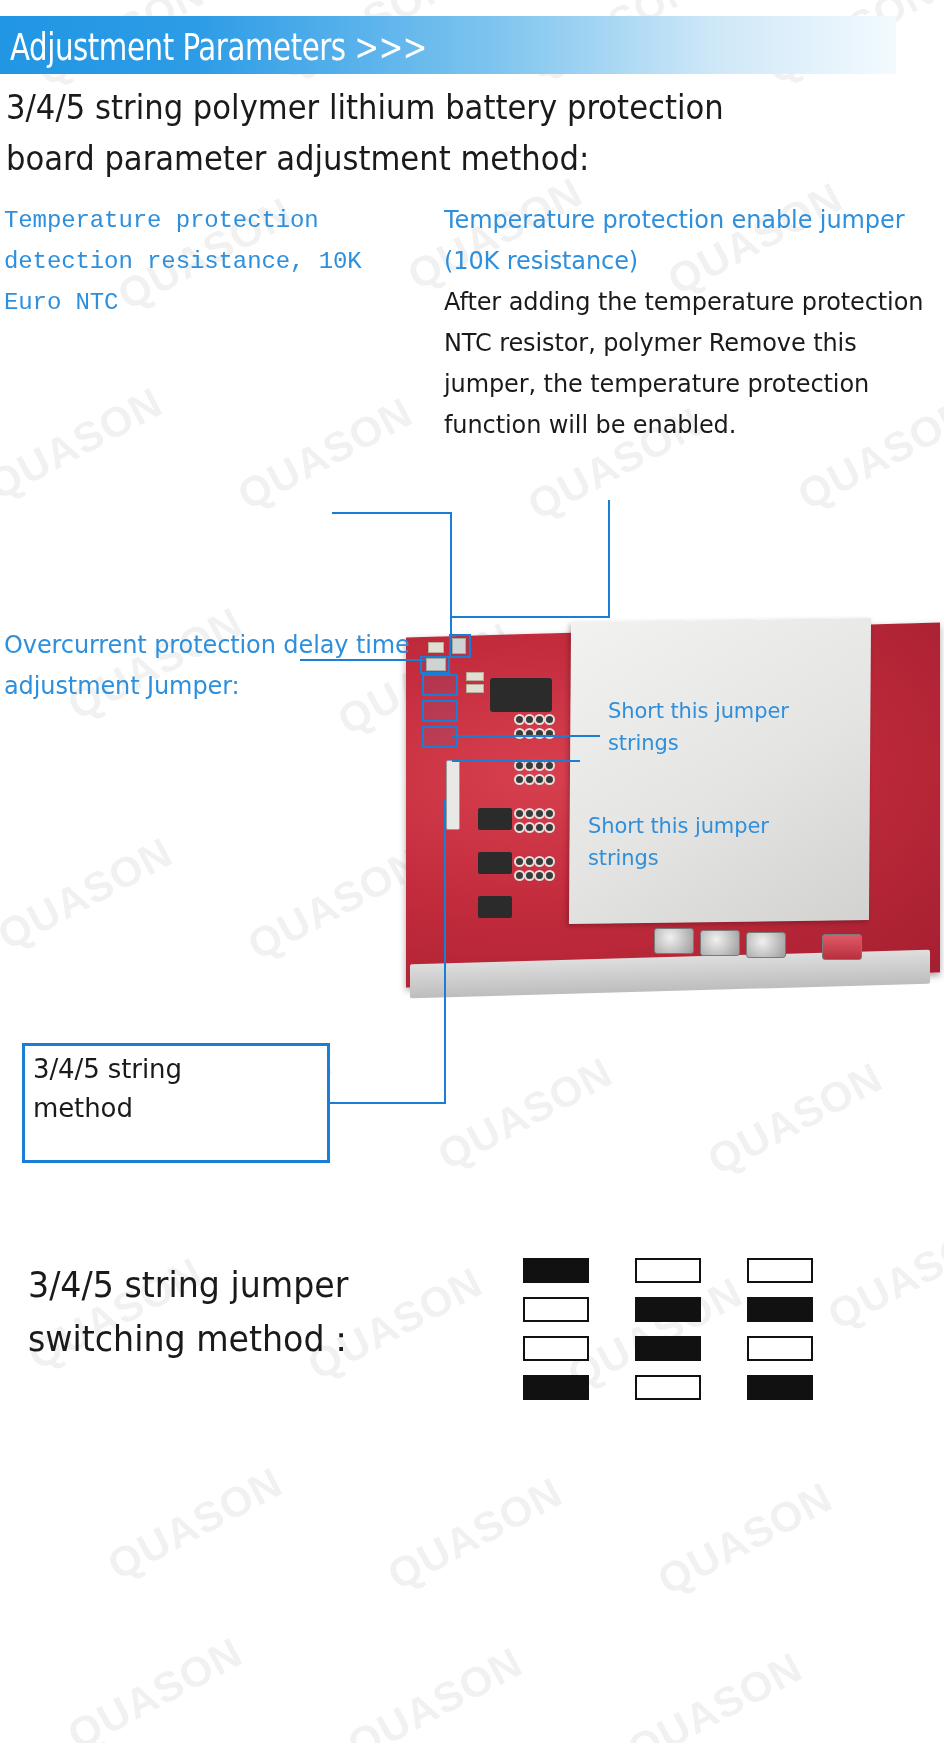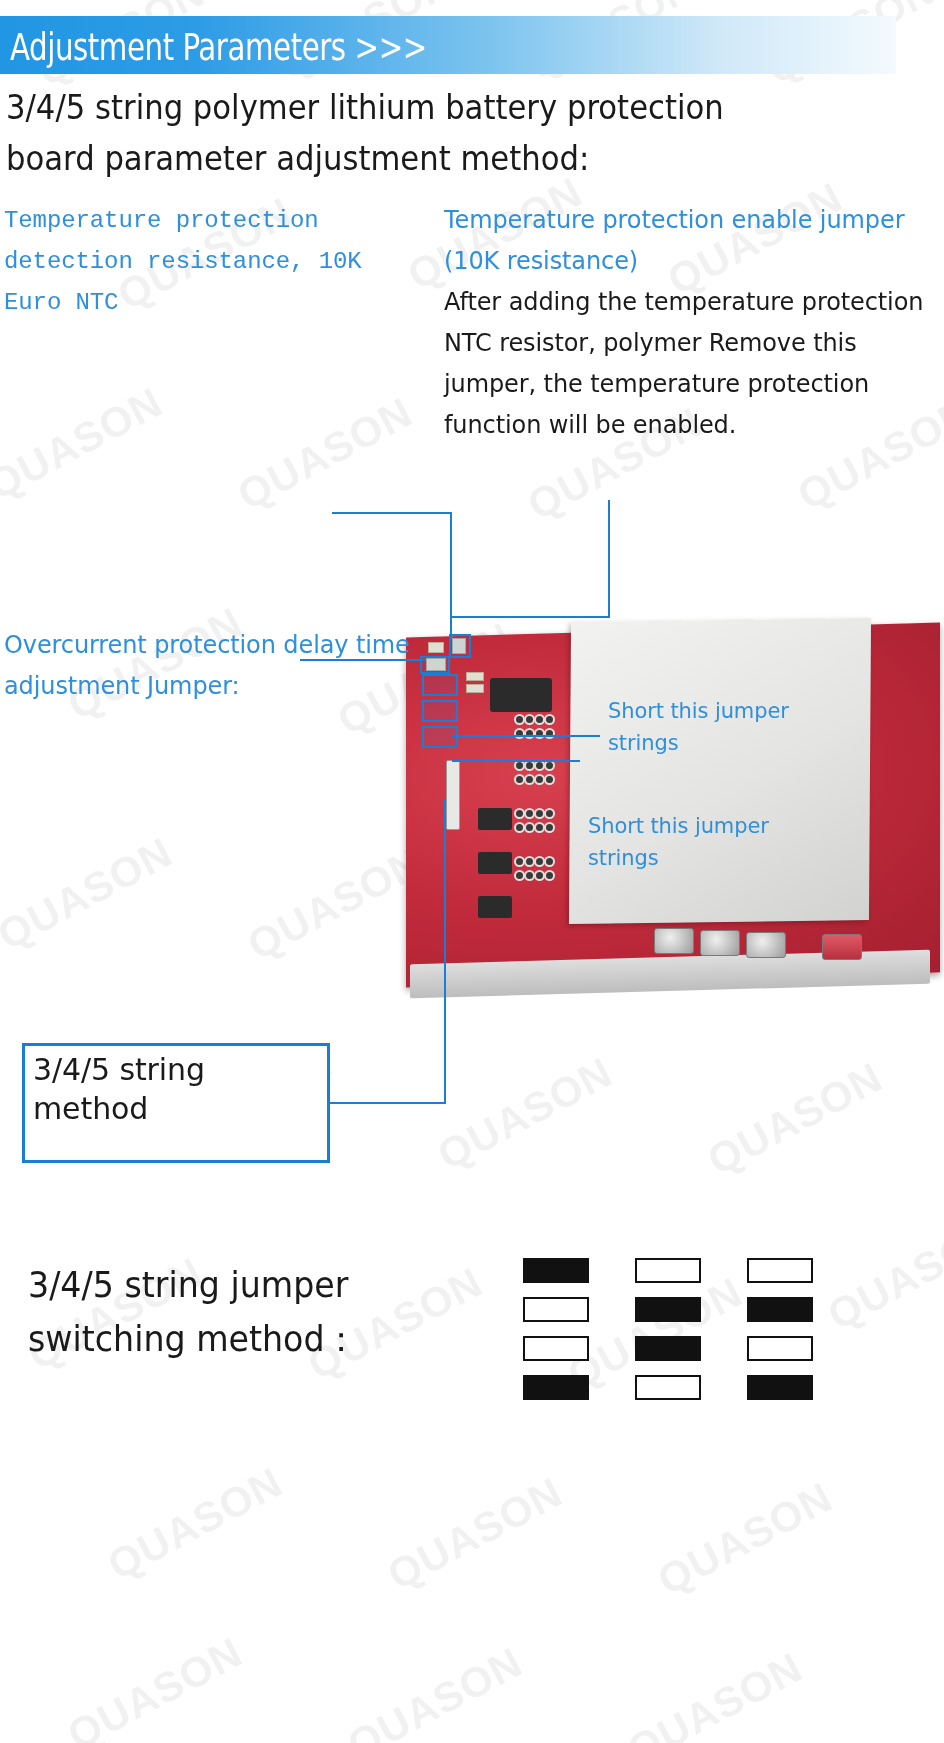--- a/index.html
+++ b/index.html
@@ -63,21 +63,21 @@
 
   
   .note-box {
     position: absolute; left: 22px; top: 1043px;
     width: 308px; height: 120px;
     border: 3px solid #1a7fd4;
     background: #ffffff;
     z-index: 12;
     padding: 4px 0 0 8px;
   }
-  .note-box .body-text { font-size: 30px; line-height: 39px; }
+  .note-box .body-text { font-size: 26px; line-height: 39px; }
 
   
   .pcb-wrap {
     position: absolute; left: 404px; top: 612px;
     width: 540px; height: 385px; z-index: 8;
   }
   .pcb-board {
     position: absolute; left: 2px; top: 18px;
     width: 534px; height: 350px;
     background:

